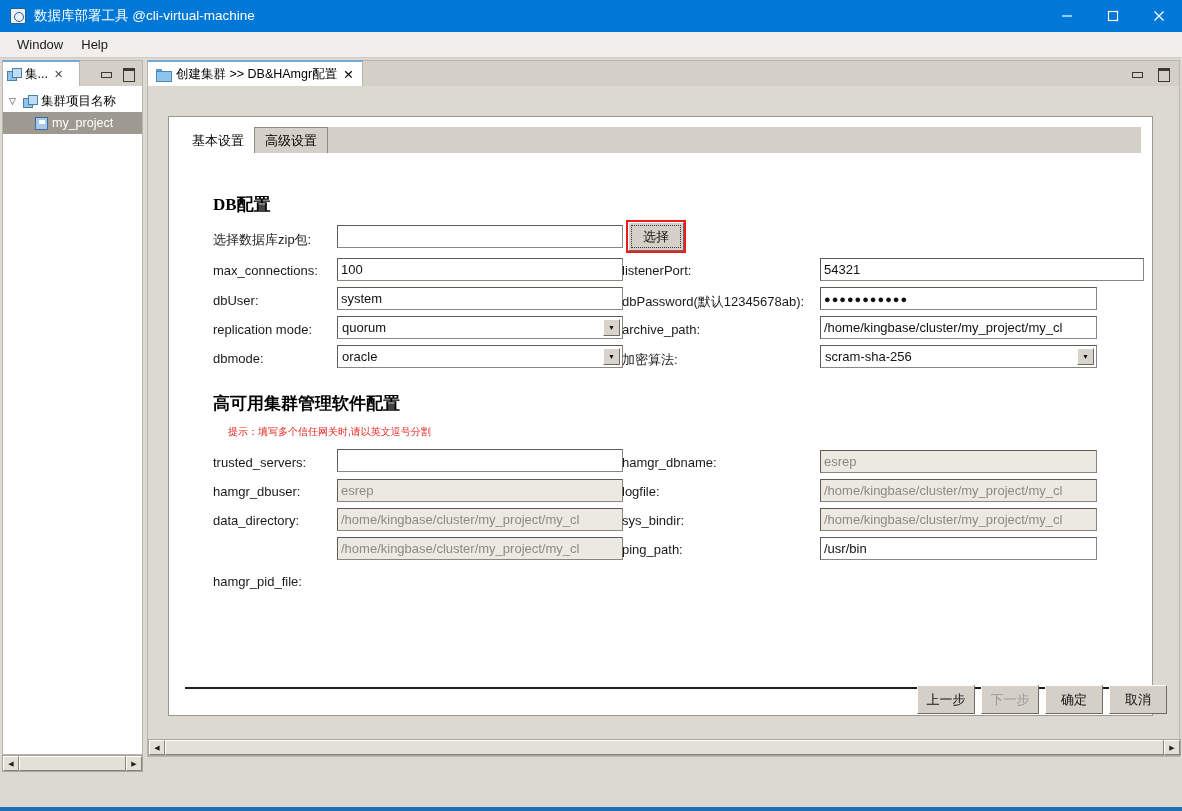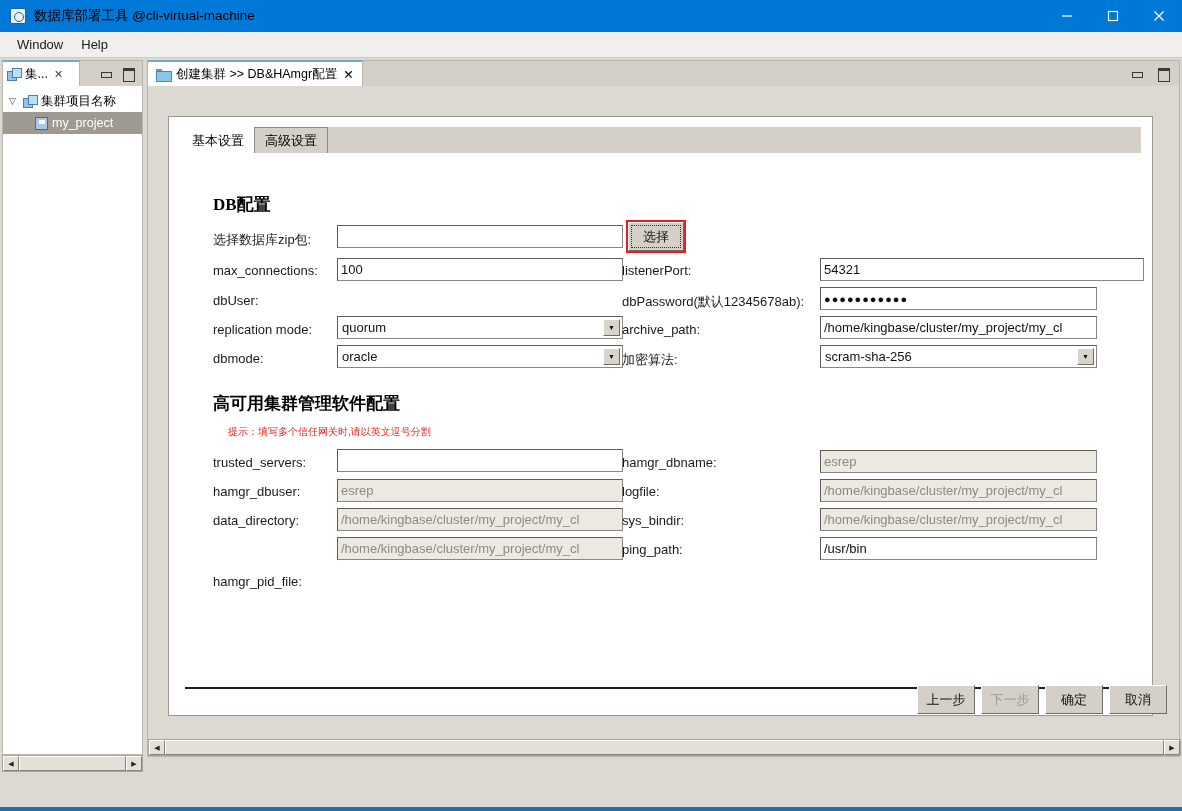--- a/index.html
+++ b/index.html
@@ -33,21 +33,21 @@
     flex: none;
   }
   .titlebar-icon::before {
     content: "";
     position: absolute; left: 3px; top: 3px;
     width: 8px; height: 8px;
     border: 1px solid #2b5e8c;
     border-radius: 50%;
   }
   .titlebar-text {
-    color: #000000;
+    color: #ffffff;
     font-size: 13.5px;
     white-space: nowrap;
   }
   .win-controls {
     position: absolute; right: 0; top: 0;
     height: 32px; display: flex;
   }
   .win-btn {
     width: 46px; height: 32px;
     display: flex; align-items: center; justify-content: center;
@@ -466,20 +466,21 @@
           <span class="focusring"></span>
           <span>选择</span>
         </div>
 
         <div class="flabel" style="left:44px; top:146px;">max_connections:</div>
         <div class="finput" style="left:168px; top:141px; width:286px;">100</div>
         <div class="flabel" style="left:453px; top:146px;">listenerPort:</div>
         <div class="finput" style="left:651px; top:141px; width:324px;">54321</div>
 
         <div class="flabel" style="left:44px; top:176px;">dbUser:</div>
+        <div class="finput" style="left:168px; top:170px; width:286px;">system</div>
         <div class="flabel" style="left:453px; top:176px;">dbPassword(默认12345678ab):</div>
         <div class="finput pw" style="left:651px; top:170px; width:277px;">●●●●●●●●●●●</div>
 
         <div class="flabel" style="left:44px; top:205px;">replication mode:</div>
         <div class="fselect" style="left:168px; top:199px; width:286px;">
           <span>quorum</span>
           <span class="arrowbtn">▼</span>
         </div>
         <div class="flabel" style="left:453px; top:205px;">archive_path:</div>
         <div class="finput" style="left:651px; top:199px; width:277px;">/home/kingbase/cluster/my_project/my_cl</div>

